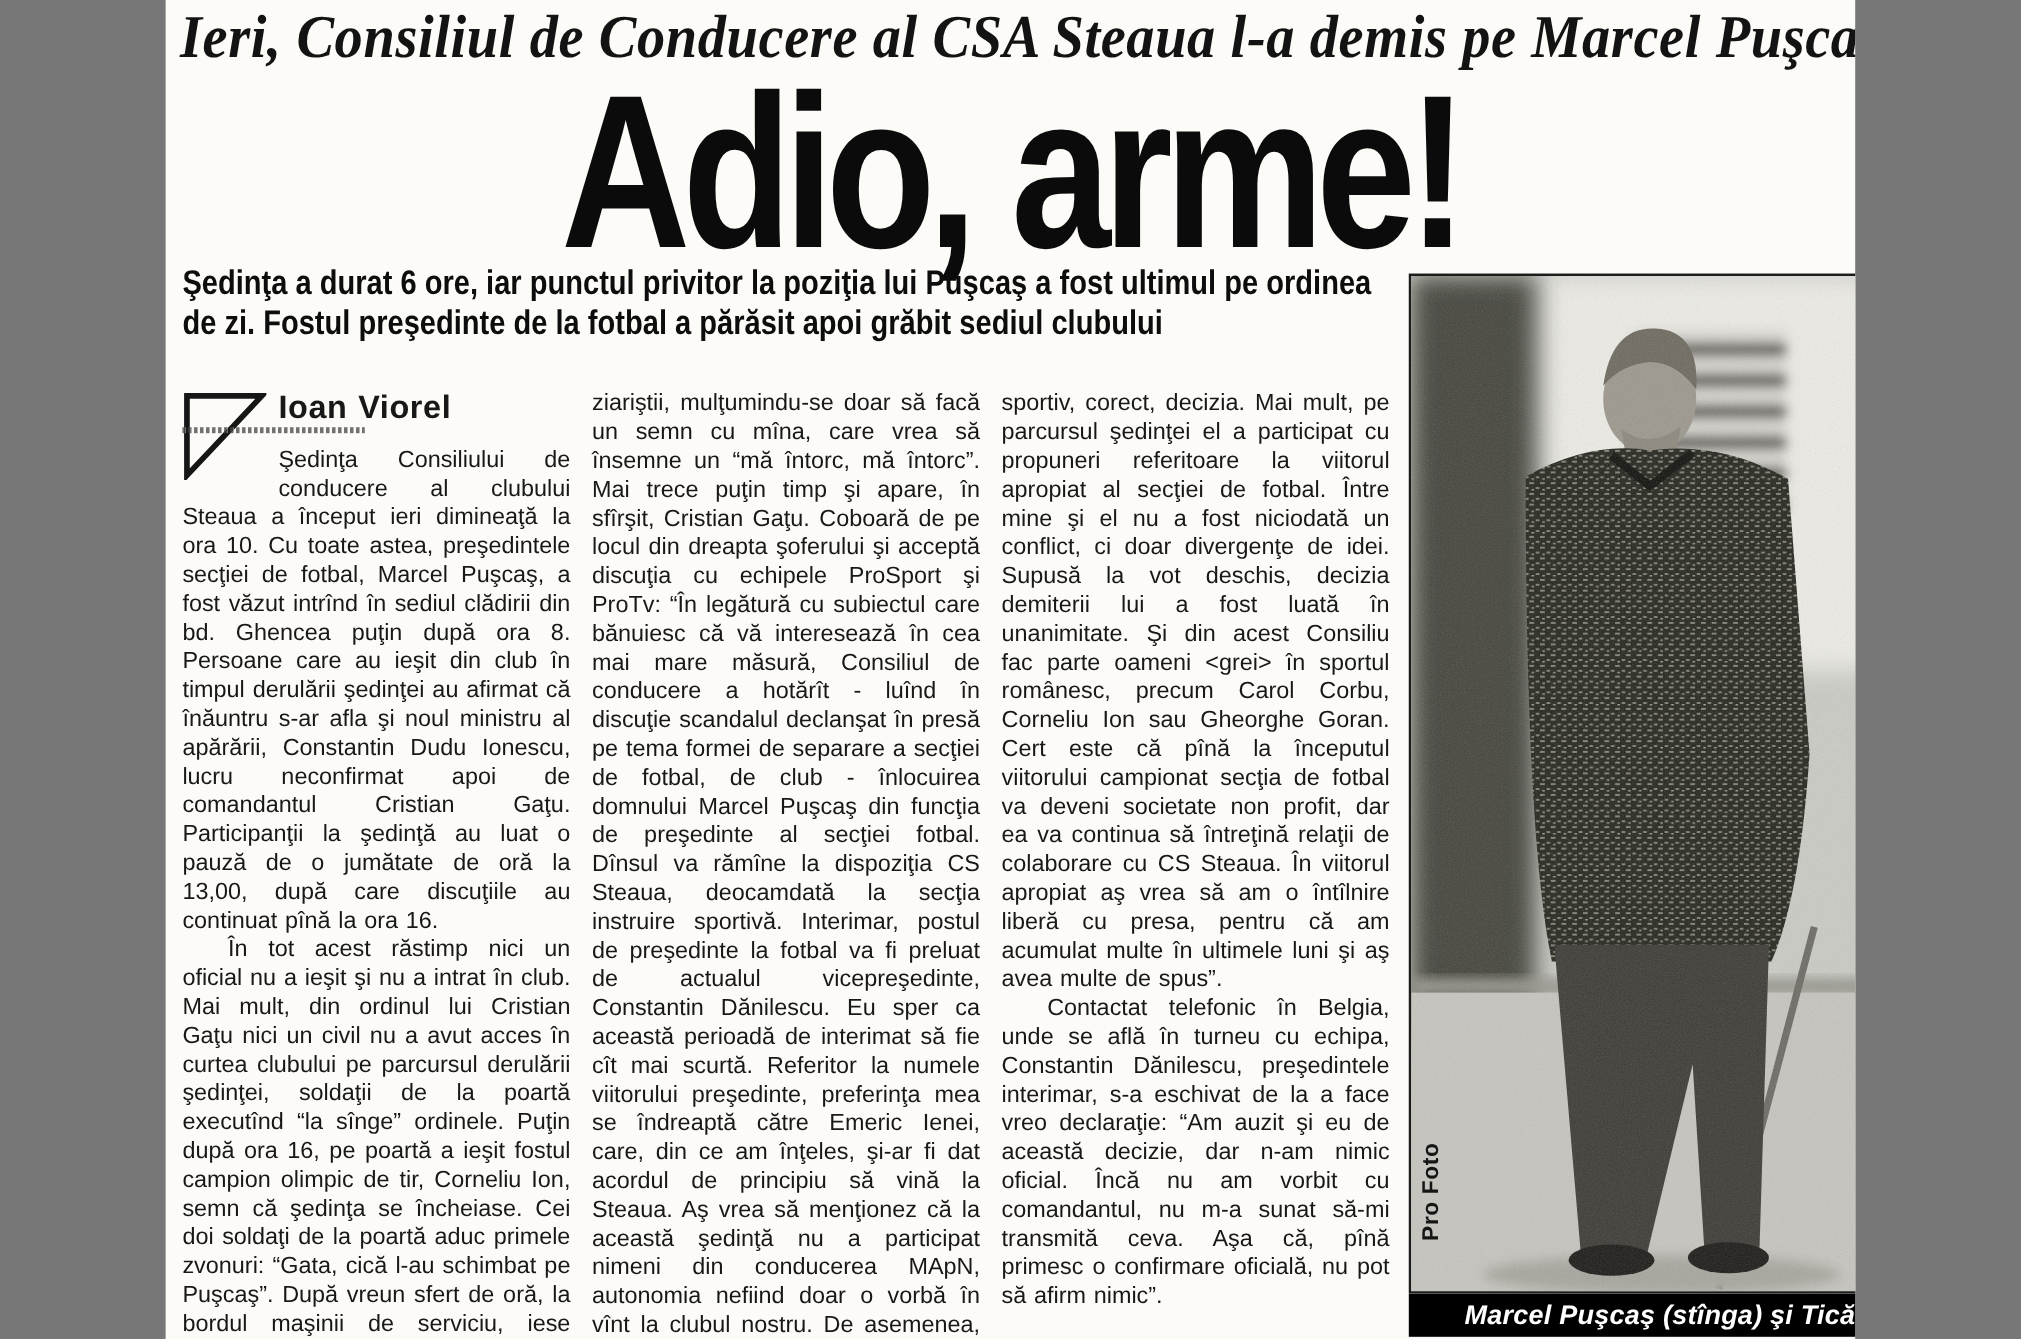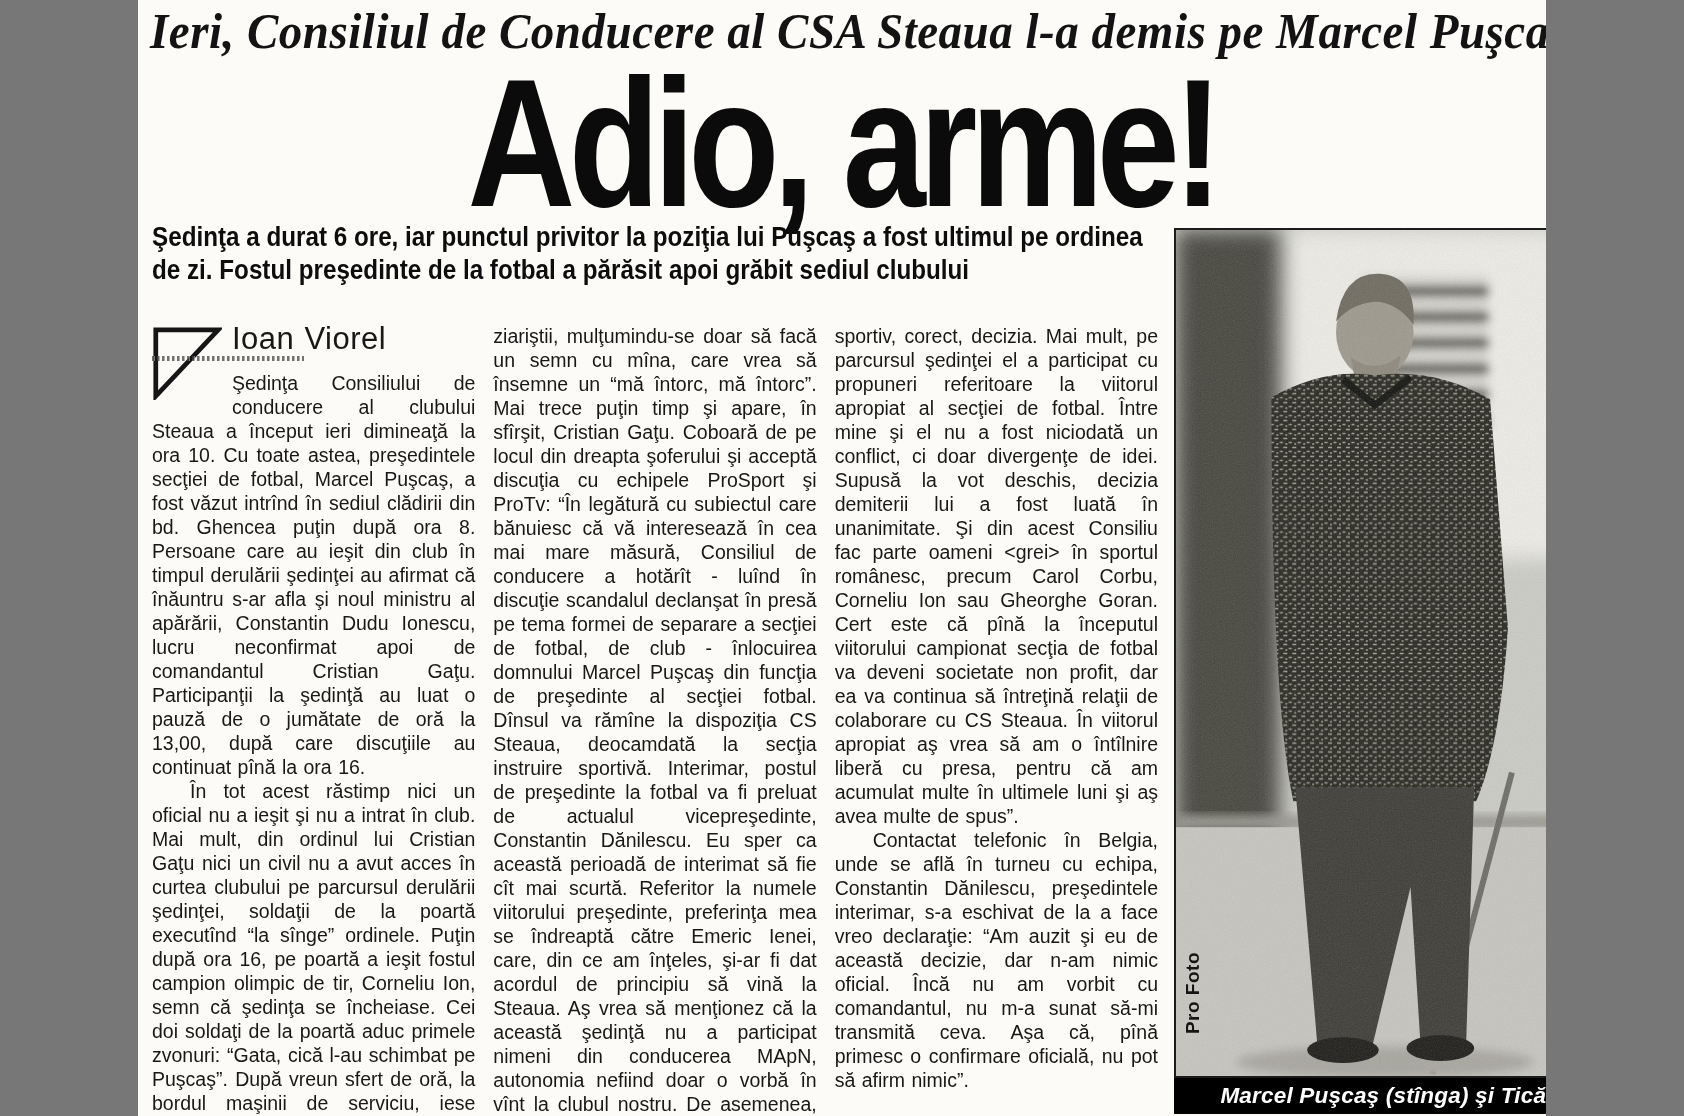--- a/index.html
+++ b/index.html
@@ -30,21 +30,21 @@
   .columns {
     position:absolute; left:14px; top:324px; width:1006px;
     display:flex; gap:18px;
   }
   .col { width:324px; font-size:19.5px; line-height:24px; text-align:justify;
          word-spacing:1px; color:#181818; }
   .col p { margin:0 0 0 0; }
   .col p.ind { text-indent:38px; }
   .byline-block { margin-bottom:4px; }
   .tri { float:left; width:70px; height:74px; margin:2px 10px 0 0; }
-  .byline-name { font-weight:normal; font-size:31px; padding-top:3px; letter-spacing:0.5px; }
+  .byline-name { font-weight:bold; font-size:27px; padding-top:3px; letter-spacing:0.5px; }
   .stipple {
     width:152px; height:5px; margin:5px 0 10px 0; opacity:.75;
     background:repeating-linear-gradient(90deg,#444 0 2px,#999 2px 3px,rgba(0,0,0,0) 3px 5px);
   }
   
   .photo-wrap { position:absolute; left:1036px; top:228px; width:648px; }
   .photo-img { position:relative; width:648px; height:850px;
                border:2px solid #1b1b1b; box-sizing:border-box; background:#cfcfca; }
   .photo-img svg { display:block; width:100%; height:100%; }
   .credit {

